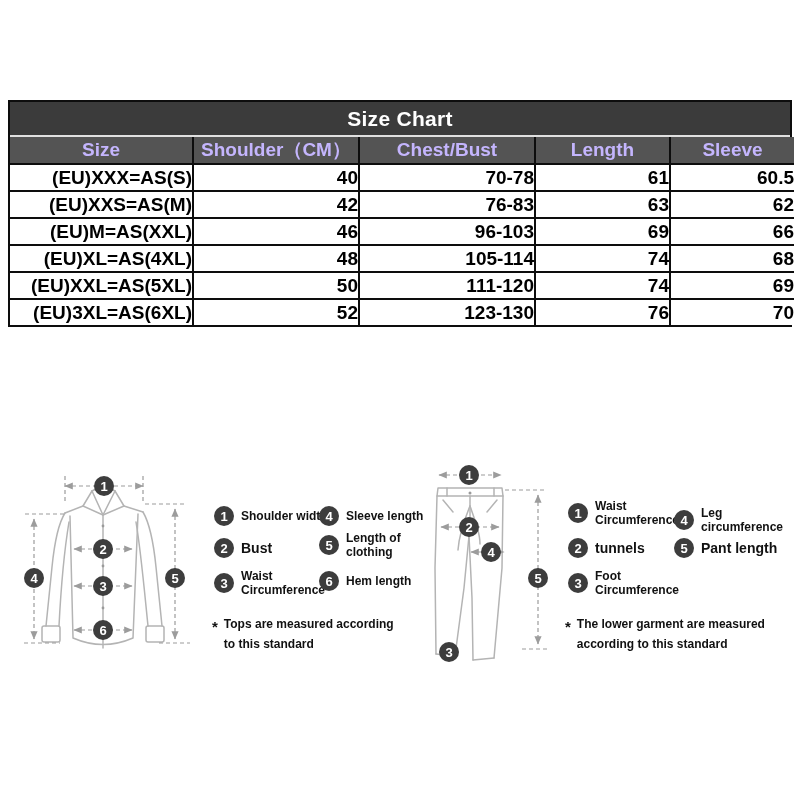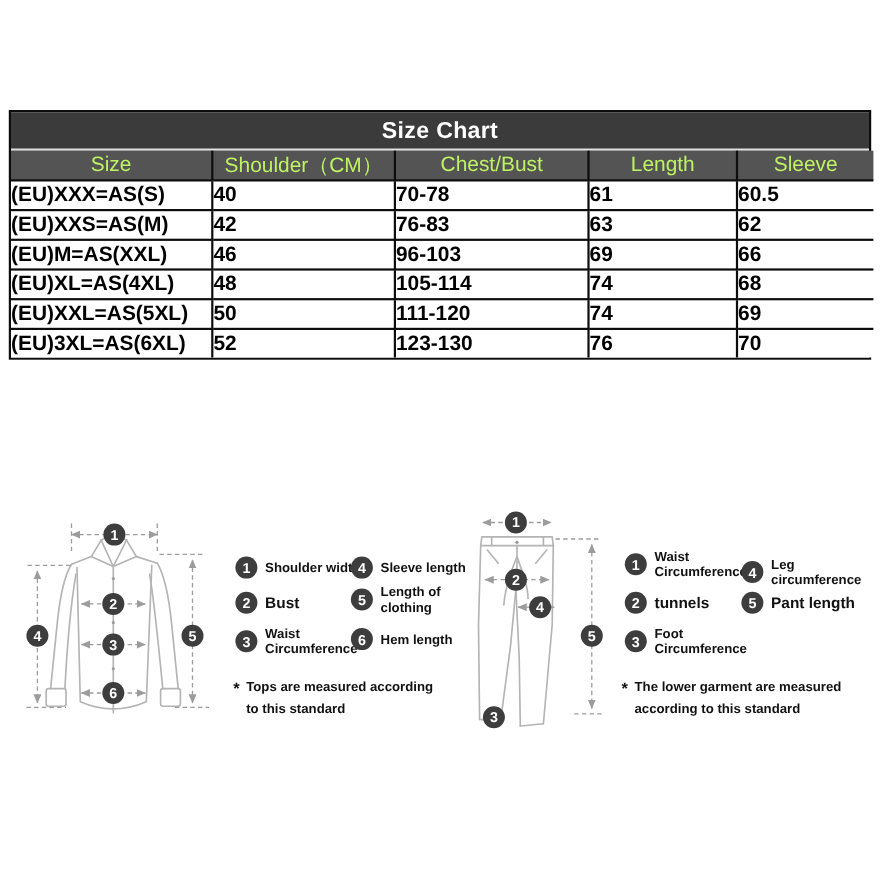--- a/index.html
+++ b/index.html
@@ -5,23 +5,23 @@
   html,body{margin:0;padding:0;background:#fff;}
   .page{position:relative;width:800px;height:800px;background:#ffffff;overflow:hidden;
         font-family:"Liberation Sans",sans-serif;}
 
   
   .table-wrap{position:absolute;left:8px;top:60px;width:784px;border:2px solid #0d0d0d;
               box-sizing:border-box;background:#fff;margin-top:40px;}
   .title-bar{background:#3b3b3b;color:#ffffff;font-size:21px;font-weight:bold;text-align:center;
              height:33px;line-height:33px;border-bottom:2px solid #e0e0e0;letter-spacing:.3px;}
   table.size{border-collapse:collapse;width:100%;table-layout:fixed;}
-  table.size th{background:#545454;color:#bef264;font-size:19px;font-weight:normal;
+  table.size th{background:#545454;color:#c4b5fd;font-size:19px;font-weight:bold;
                 border:2px solid #0d0d0d;border-top:none;height:26px;padding:0;}
-  table.size td{background:#ffffff;color:#000;font-size:19px;font-weight:bold;text-align:left;
+  table.size td{background:#ffffff;color:#000;font-size:19px;font-weight:bold;text-align:right;
                 border:2px solid #0d0d0d;height:25px;padding:0;line-height:1;}
   table.size th:first-child,table.size td:first-child{border-left:none;}
   table.size th:last-child,table.size td:last-child{border-right:none;}
   table.size tr:last-child td{border-bottom:none;}
 
   
   svg{position:absolute;}
   .garment path,.garment rect{fill:none;stroke:#b4b4b4;stroke-width:1.5;
                               stroke-linejoin:round;stroke-linecap:round;}
   .garment circle{fill:#9a9a9a;stroke:none;}

